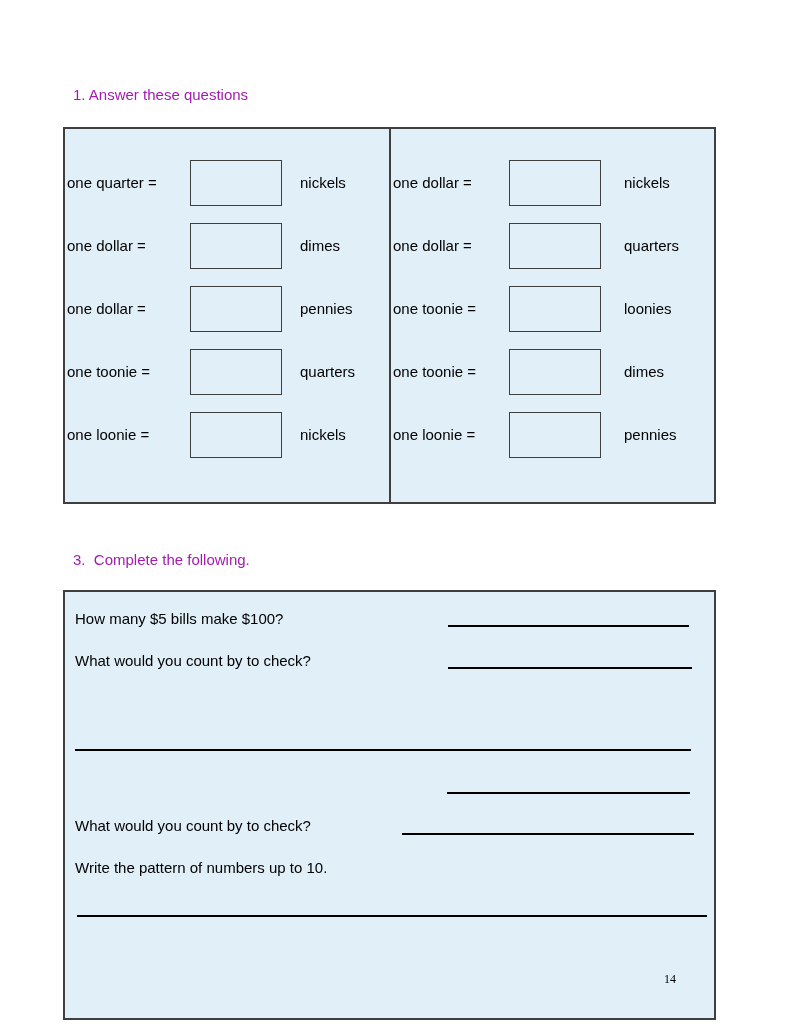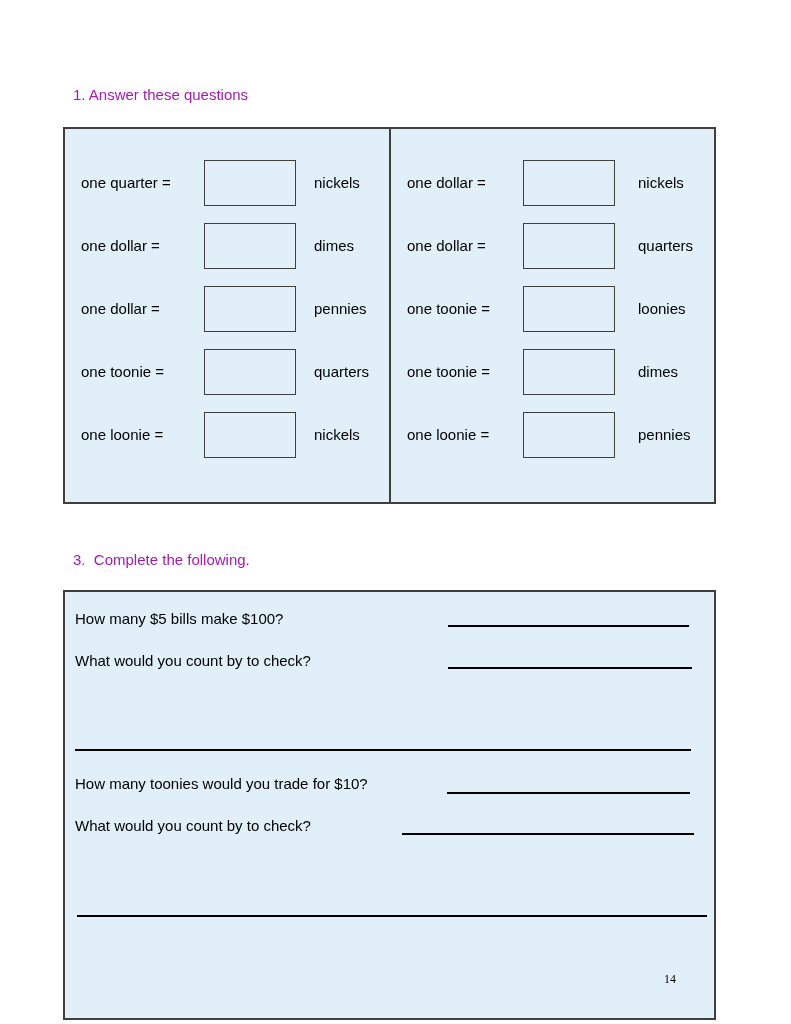--- a/index.html
+++ b/index.html
@@ -47,21 +47,21 @@
   }
   .col.left {
     width: 326px;
     border-right: 2px solid #3f3f3f;
   }
   .col.right { flex: 1; }
   .mrow {
     height: 63px;
     display: flex;
     align-items: center;
-    padding-left: 16px;
+    padding-left: 2px;
     font-size: 15px;
   }
   .mlabel { display: inline-block; }
   .col.left  .mlabel { width: 123px; }
   .col.right .mlabel { width: 116px; }
   .ansbox {
     width: 92px;
     height: 46px;
     border: 1.5px solid #3f3f3f;
     background: transparent;
@@ -181,24 +181,24 @@
 
   <div class="qbox box2">
     <span class="qtext q1">How many $5 bills make $100?</span>
     <div class="aline line-q1"></div>
 
     <span class="qtext q2">What would you count by to check?</span>
     <div class="aline line-q2"></div>
 
     <div class="aline line-full1"></div>
 
-    <span class="qtext q4">How many toonies would you trade for $10?</span>
     <div class="aline line-q4"></div>
 
     <span class="qtext q5">What would you count by to check?</span>
     <div class="aline line-q5"></div>
 
+    <span class="qtext q6">Write the pattern of numbers up to 10.</span>
     <div class="aline line-full2"></div>
   </div>
 
   <div class="pagenum">14</div>
 
 </div>
 
 </body></html>

